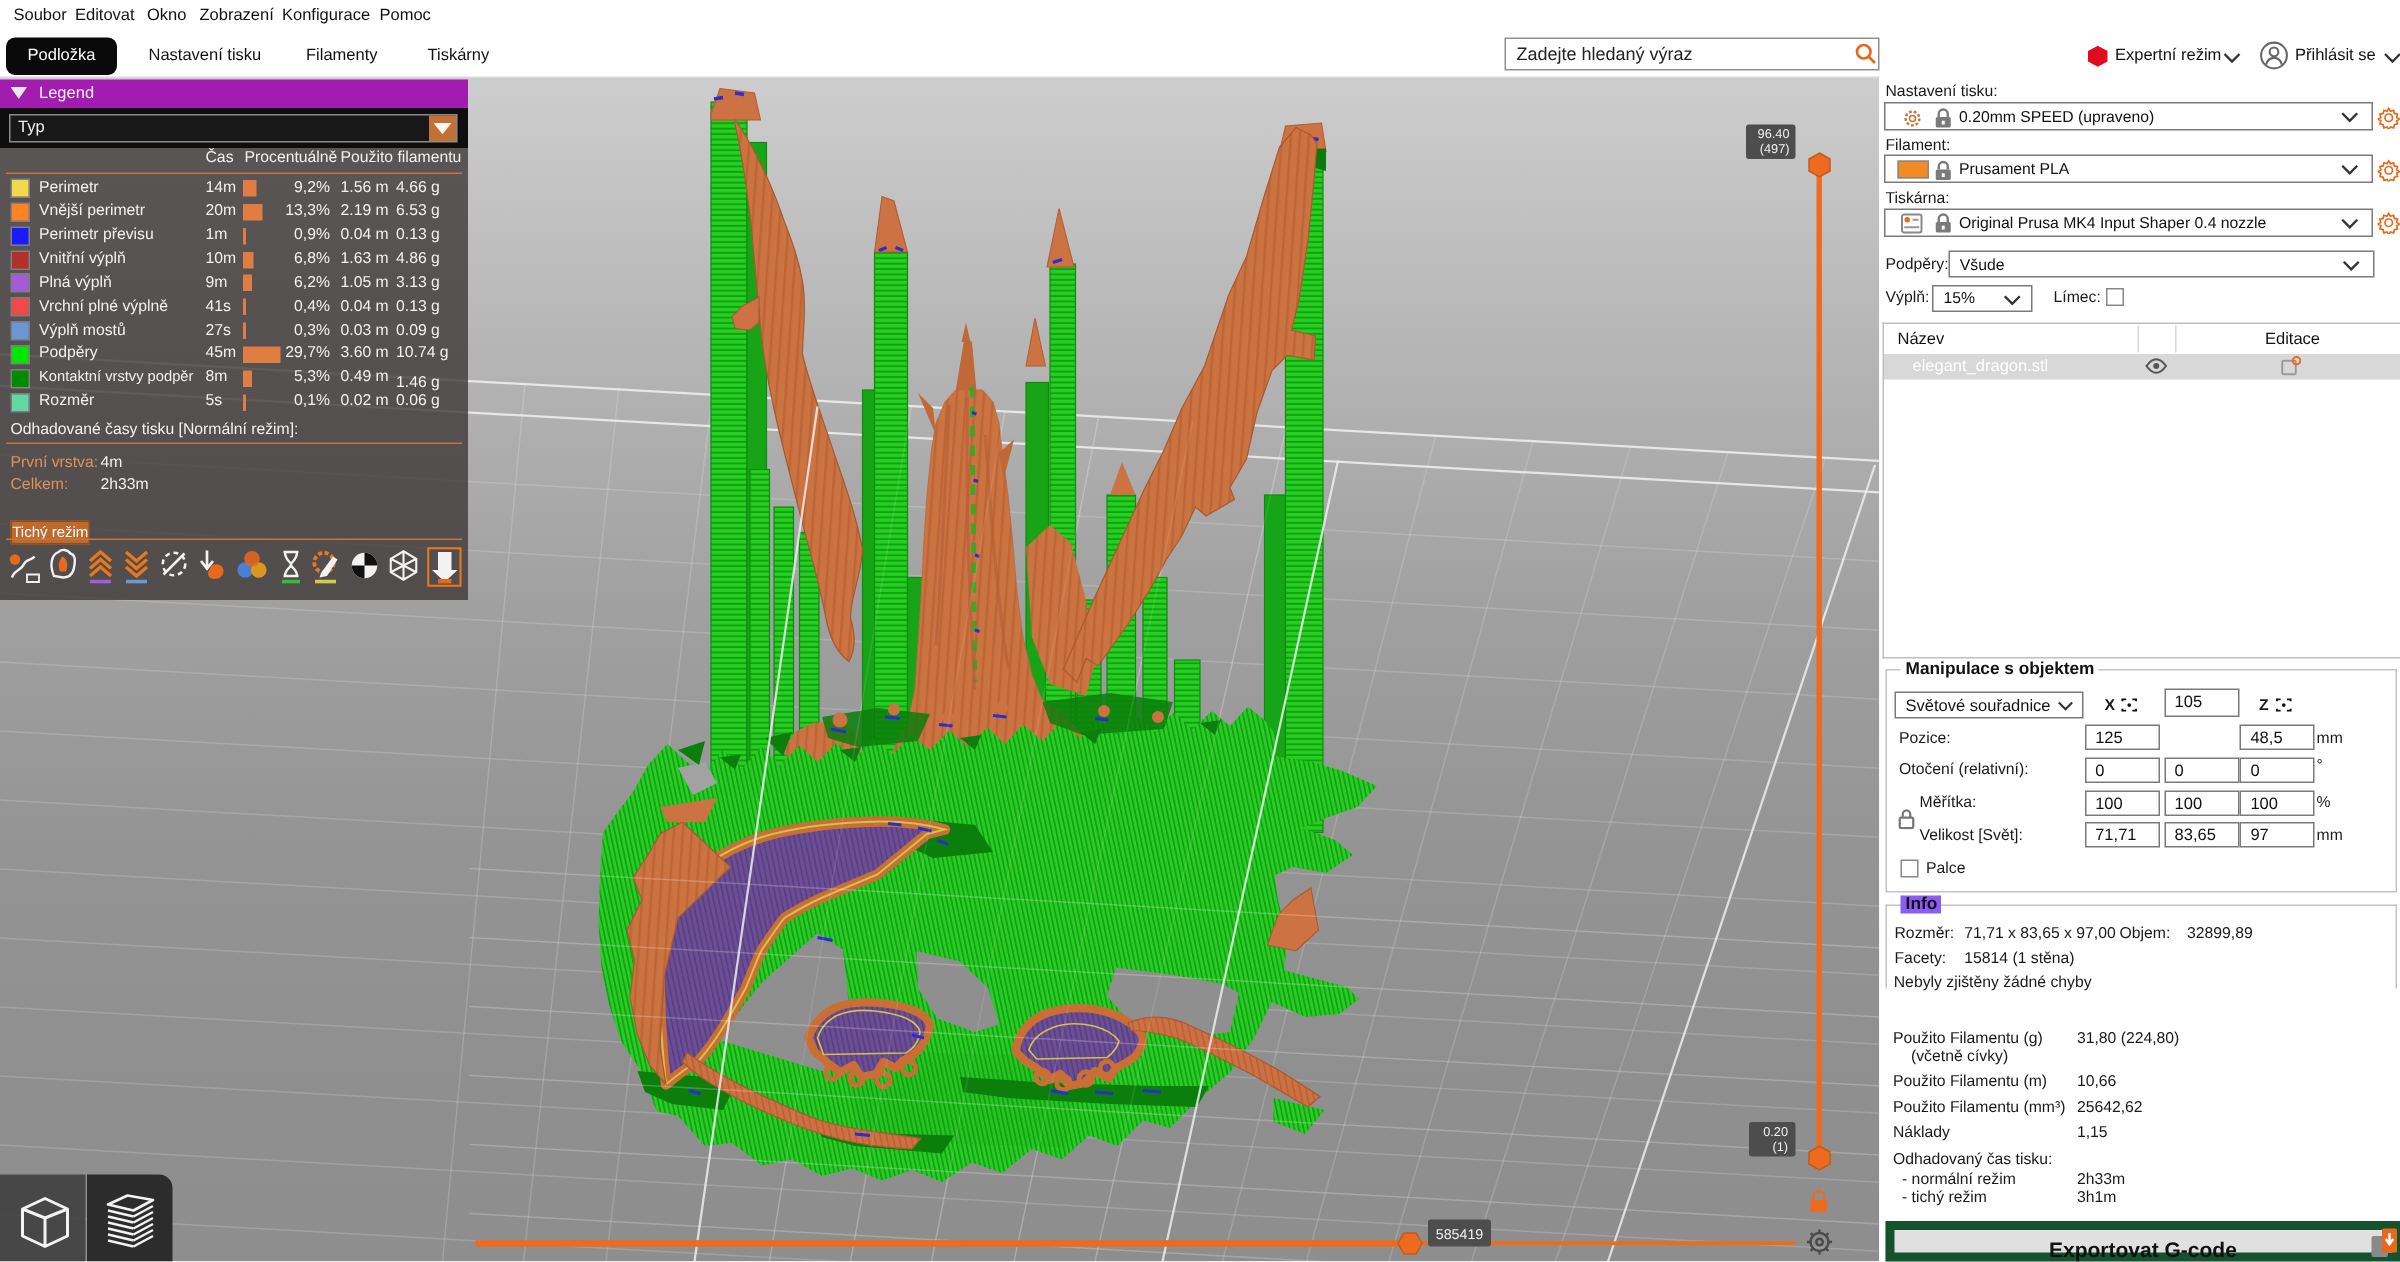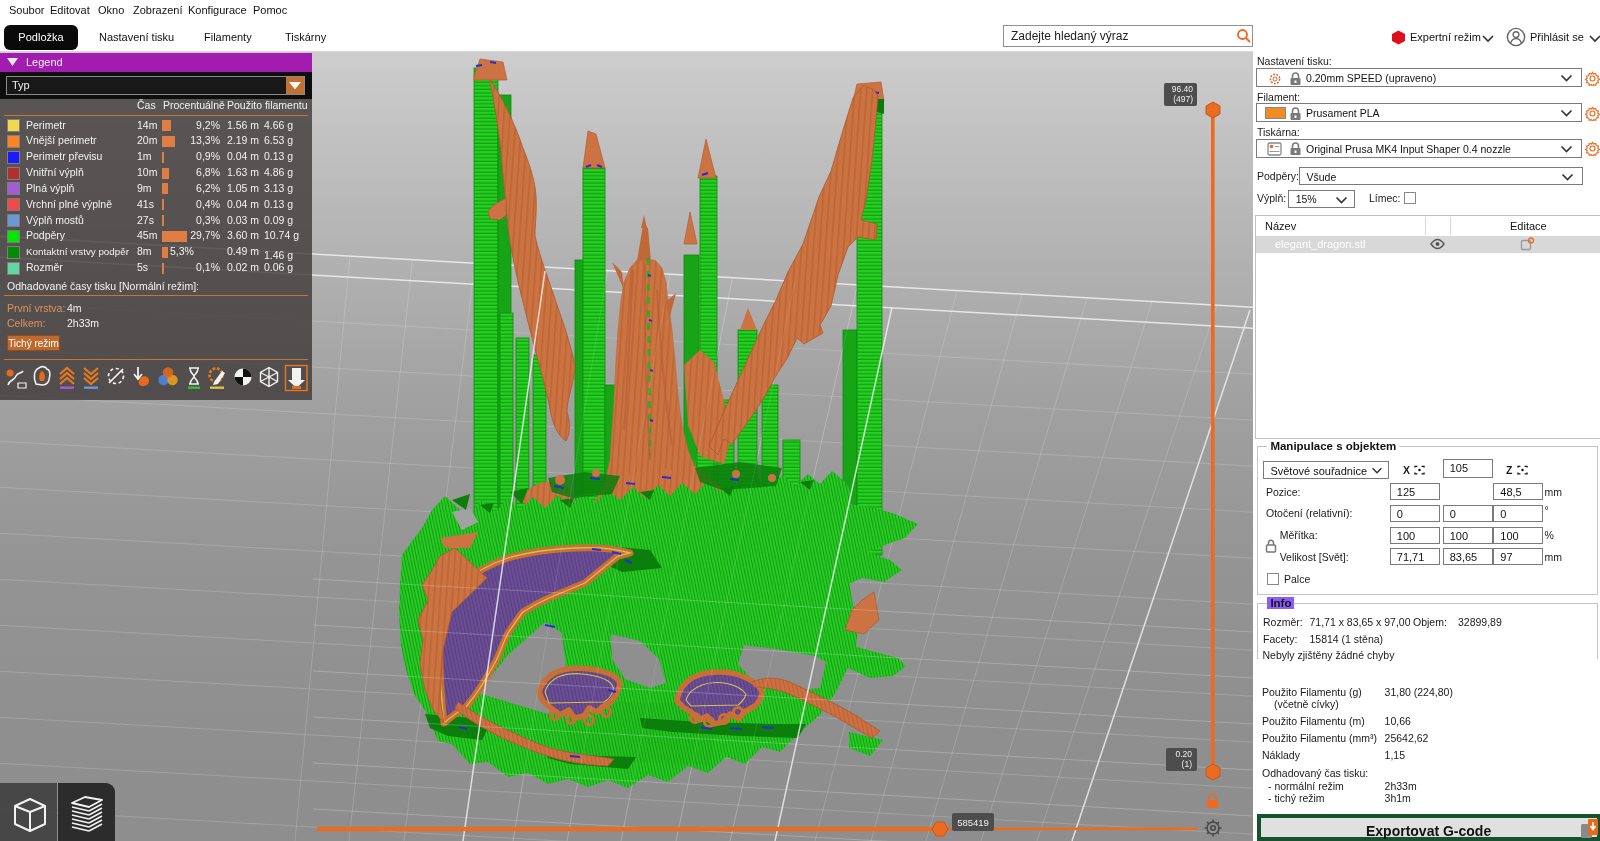--- a/index.html
+++ b/index.html
@@ -370,37 +370,37 @@
     <span style="position:absolute;left:26px;top:130.4px">Podpěry</span>
     <span style="position:absolute;left:137px;top:130.4px">45m</span>
     <div style="position:absolute;left:162px;top:131.9px;width:25px;height:11px;background:#e07d42"></div>
     <span style="position:absolute;left:170px;top:130.4px;width:50px;text-align:right">29,7%</span>
     <span style="position:absolute;left:227px;top:130.4px">3.60 m</span>
     <span style="position:absolute;left:264px;top:130.4px">10.74 g</span>
     <div style="position:absolute;left:8px;top:147.8px;width:11px;height:11px;background:#008c00;outline:1px solid rgba(255,255,255,0.25)"></div>
     <span style="position:absolute;left:26px;top:146.8px;font-size:9.8px">Kontaktní vrstvy podpěr</span>
     <span style="position:absolute;left:137px;top:146.3px">8m</span>
     <div style="position:absolute;left:162px;top:147.8px;width:6px;height:11px;background:#e07d42"></div>
-    <span style="position:absolute;left:170px;top:146.3px;width:50px;text-align:left">5,3%</span>
+    <span style="position:absolute;left:170px;top:146.3px;width:50px;text-align:right">5,3%</span>
     <span style="position:absolute;left:227px;top:146.3px">0.49 m</span>
     <span style="position:absolute;left:264px;top:150px">1.46 g</span>
     <div style="position:absolute;left:8px;top:163.7px;width:11px;height:11px;background:#5fd8a2;outline:1px solid rgba(255,255,255,0.25)"></div>
     <span style="position:absolute;left:26px;top:162.2px">Rozměr</span>
     <span style="position:absolute;left:137px;top:162.2px">5s</span>
     <div style="position:absolute;left:162px;top:163.7px;width:2px;height:11px;background:#e07d42"></div>
     <span style="position:absolute;left:170px;top:162.2px;width:50px;text-align:right">0,1%</span>
     <span style="position:absolute;left:227px;top:162.2px">0.02 m</span>
     <span style="position:absolute;left:264px;top:162.2px">0.06 g</span>
     <span style="position:absolute;left:7px;top:180.5px">Odhadované časy tisku [Normální režim]:</span>
     <div style="position:absolute;left:4px;top:196px;width:304px;height:1px;background:#c8733c"></div>
     <span style="position:absolute;left:7px;top:202.5px;color:#e0915a">První vrstva:</span>
     <span style="position:absolute;left:67px;top:202.5px">4m</span>
     <span style="position:absolute;left:7px;top:217.5px;color:#e0915a">Celkem:</span>
     <span style="position:absolute;left:67px;top:217.5px">2h33m</span>
-    <div style="position:absolute;left:7px;top:236px;width:53px;height:16px;background:#bf6a2d;border:1px solid #8f4d1e;color:#fff;font-size:10px;text-align:center;line-height:15px">Tichý režim</div>
+    <div style="position:absolute;left:7px;top:248px;width:53px;height:16px;background:#bf6a2d;border:1px solid #8f4d1e;color:#fff;font-size:10px;text-align:center;line-height:15px">Tichý režim</div>
     <div style="position:absolute;left:4px;top:260px;width:304px;height:1px;background:#c8733c"></div>
     <svg style="position:absolute;left:0;top:264px" width="312" height="34" viewBox="0 0 312 34">
       <g fill="none" stroke="#f2f2f2" stroke-width="1.6">
         <path d="M8,22 C10,16 14,18 16,13 C18,9 21,11 23,8"></path>
         <circle cx="10" cy="10" r="3.5" fill="#e8681c" stroke="none"></circle>
         <path d="M18,20 h8 v5 h-8 Z" stroke-width="1.2"></path>
         <path d="M36,21 C33,14 34,7 39,5 C41,3 45,3 47,6 C51,7 50,13 49,17 C48,20 46,22 42,22 Z"></path>
         <path d="M40,18 C38,13 40,9 42,8 C44,9 46,13 44,18 Z" fill="#e8681c" stroke="none"></path>
       </g>
       <g fill="none" stroke="#e8781c" stroke-width="2.2">
@@ -627,21 +627,21 @@
   <div class="lbl" style="left:9px;top:680.3px">Použito Filamentu (mm³)</div>
   <div class="lbl" style="left:131.6px;top:680.3px">25642,62</div>
   <div class="lbl" style="left:9px;top:697.1px">Náklady</div>
   <div class="lbl" style="left:131.6px;top:697.1px">1,15</div>
   <div class="lbl" style="left:9px;top:714.8px">Odhadovaný čas tisku:</div>
   <div class="lbl" style="left:15px;top:727.9px">- normální režim</div>
   <div class="lbl" style="left:131.6px;top:727.9px">2h33m</div>
   <div class="lbl" style="left:15px;top:739.8px">- tichý režim</div>
   <div class="lbl" style="left:131.6px;top:739.8px">3h1m</div>
 
-  <div style="position:absolute;left:3.6px;top:762.2px;width:344px;height:27px;background:#e0e0e0;border:4px solid #14532d">
+  <div style="position:absolute;left:3.6px;top:762.2px;width:344px;height:27px;background:#e0e0e0;border:6px solid #14532d">
     <span style="position:absolute;left:0;right:0;top:5px;text-align:center;font-size:14px;font-weight:bold;color:#111">Exportovat G-code</span>
   </div>
   <svg style="position:absolute;left:327px;top:765.5px" width="20" height="22" viewBox="0 0 20 22">
     <rect x="1" y="6" width="11" height="14" rx="1.5" fill="#8a8a8a"></rect>
     <rect x="8" y="1" width="10" height="16" rx="1" fill="#e8681c"></rect>
     <path d="M13,4 v7 M10.5,8 l2.5,3.5 2.5,-3.5" stroke="#fff" stroke-width="1.6" fill="none"></path>
   </svg>
 </div>
 
 </body></html>

